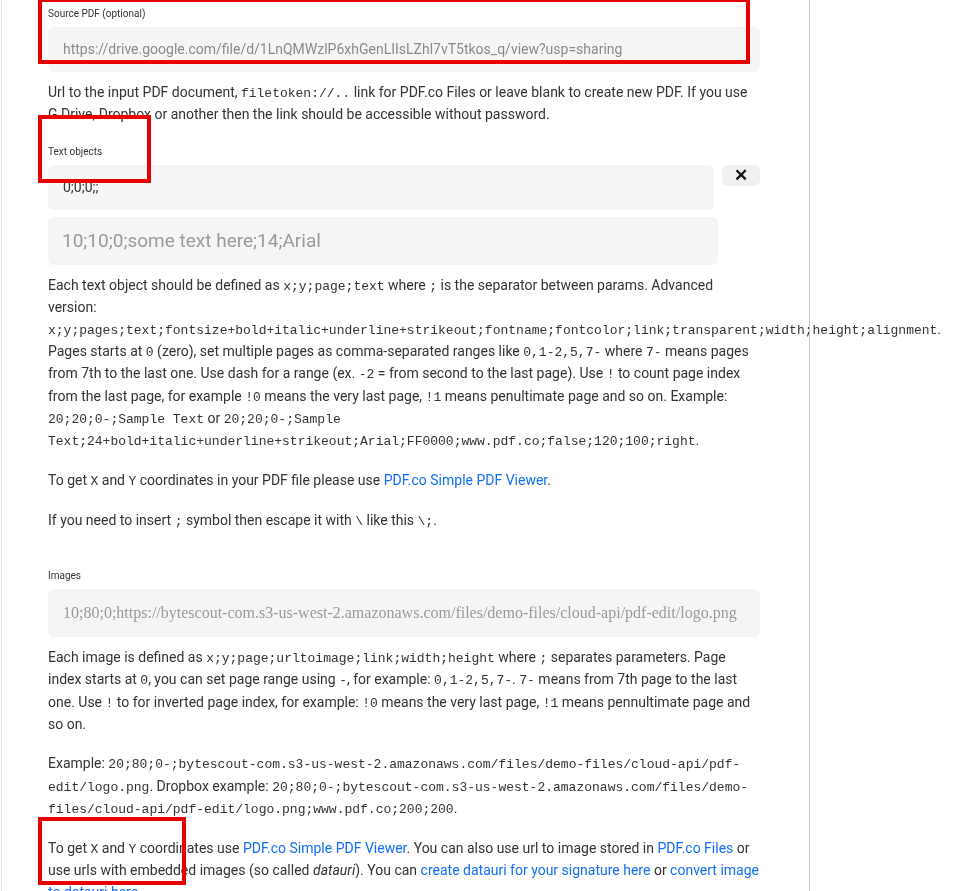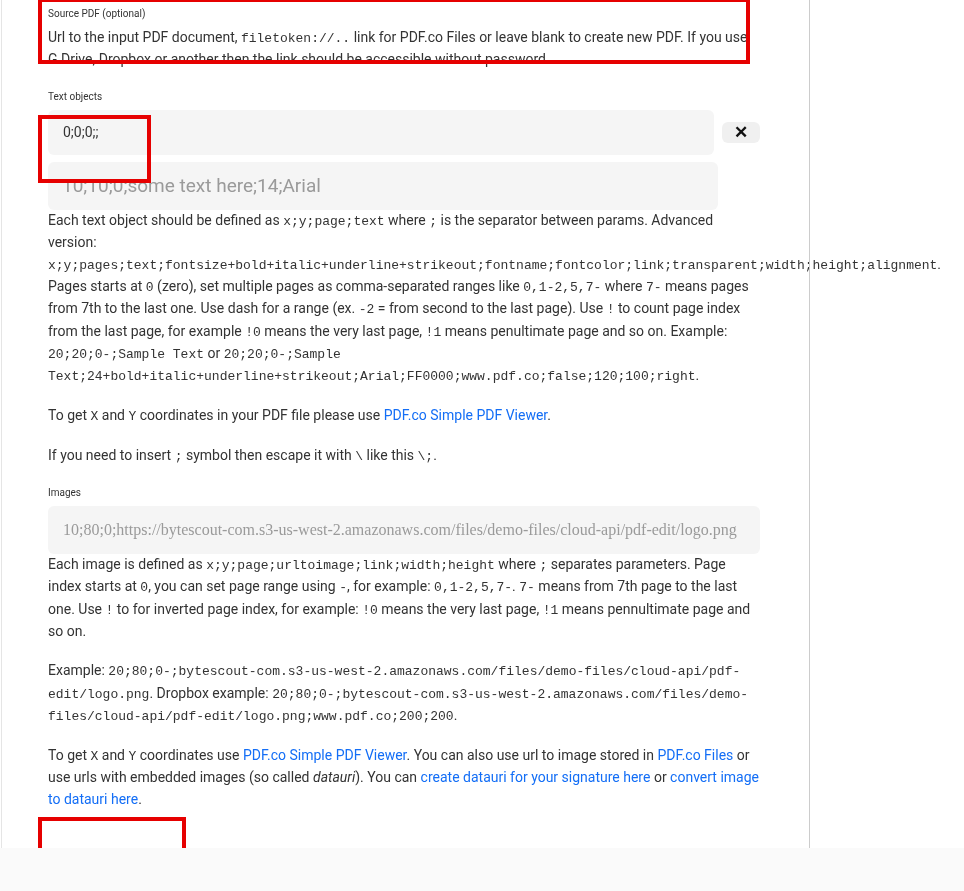--- a/index.html
+++ b/index.html
@@ -52,50 +52,51 @@
       border-radius: 6px;
       padding: 11px 14px;
       font-size: 14px;
       color: #8a8a8a;
       font-family: inherit;
     }
     .input-box.mono { font-family: Liberation Serif, serif; font-size: 16px; }
     .desc {
       font-size: 14px;
       color: #333;
+      margin-top: 10px;
       margin-bottom: 18px;
       line-height: 1.55;
     }
     .desc code, .desc .code {
       font-family: "Courier New", Courier, monospace;
       background: transparent;
       font-size: 13px;
       color: #333;
     }
     a { color: #136ef6; text-decoration: none; cursor: pointer; }
     .row-with-x {
       display: flex;
-      align-items: center;
+      align-items: flex-start;
       gap: 8px;
     }
     .row-with-x .input-box { flex: 1; color: #333; }
     .x-btn {
       width: 38px;
       background: #f0f0f0;
       border: none;
       border-radius: 6px;
       display: flex;
       align-items: center;
       justify-content: center;
       cursor: pointer;
       font-size: 17px;
       color: #111;
       font-weight: 600;
     }
-    .section-gap { margin-top: 18px; }
+    .section-gap { margin-top: 36px; }
     .redbox {
       position: absolute;
       border: 4px solid #e60000;
       pointer-events: none;
     }
     .rb1 { left: 38px; top: -2px; width: 712px; height: 66px; }
     .rb2 { left: 38px; top: 115px; width: 113px; height: 68px; }
     .rb3 { left: 38px; top: 817px; width: 148px; height: 68px; }
     .spacer-top { height: 6px; }
     .preview-box {
@@ -111,20 +112,21 @@
   </style>
 </head>
 <body>
 
 <div class="outer">
   <div class="content">
 
     <div class="spacer-top"></div>
 
     <label class="field-label">Source PDF (optional)</label>
+    <div class="input-box" style="color:#8a8a8a;">https://drive.google.com/file/d/1LnQMWzlP6xhGenLIIsLZhl7vT5tkos_q/view?usp=sharing</div>
     <p class="desc">
       <span>Url to the input PDF document, </span><code>filetoken://..</code><span> link for PDF.co Files or leave blank to create new PDF. If you use G Drive, Dropbox or another then the link should be accessible without password.</span>
     </p>
 
     <label class="field-label">Text objects</label>
     <div class="row-with-x">
       <div class="input-box">0;0;0;;</div>
       <button class="x-btn" aria-label="Remove">
         <span>✕</span>
       </button>

